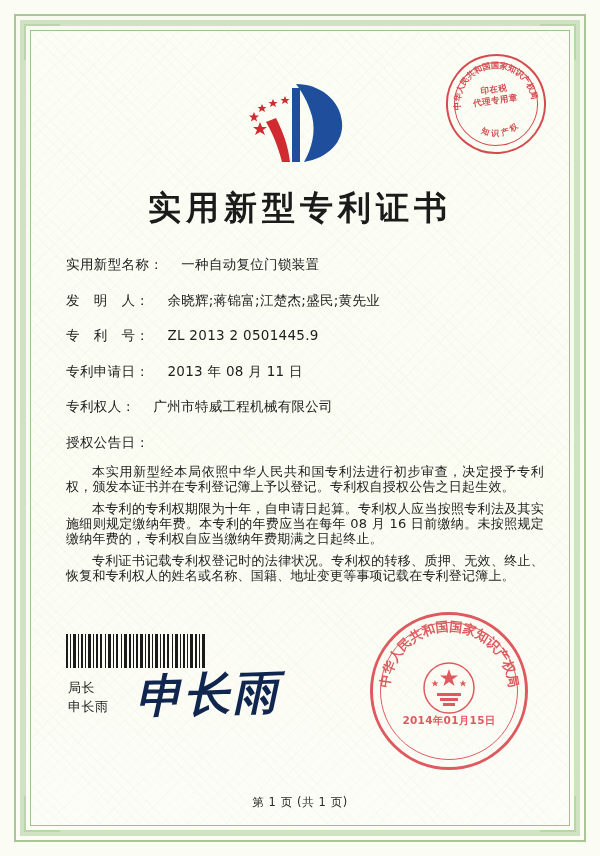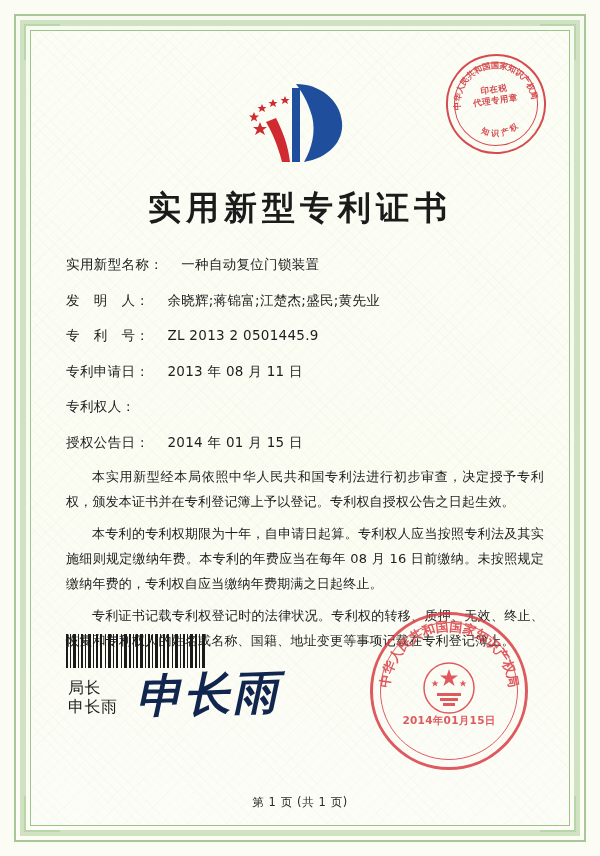--- a/index.html
+++ b/index.html
@@ -187,40 +187,40 @@
     position: absolute;
     left: 22px;
     right: 12px;
     top: 418px;
     font-size: 13px;
     color: #1d1d1d;
   }
   .paragraphs p {
     margin: 0 0 7px 0;
     text-indent: 26px;
-    line-height: 25px;
+    line-height: 15px;
     text-align: justify;
     letter-spacing: 0.2px;
   }
 
   
   .barcode {
     position: absolute;
     left: 22px;
     top: 588px;
     width: 140px;
     height: 34px;
   }
 
   
   .director {
     position: absolute;
     left: 24px;
     top: 632px;
-    font-size: 16px;
+    font-size: 13px;
     line-height: 19px;
     color: #1d1d1d;
     letter-spacing: 0.5px;
   }
   .signature {
     position: absolute;
     left: 92px;
     top: 618px;
     font-family: "DejaVu Serif", serif;
     font-size: 46px;
@@ -353,25 +353,25 @@
         <span class="field-value">ZL 2013 2 0501445.9</span>
       </div>
 
       <div class="field-row">
         <span class="field-label">专利申请日：</span>
         <span class="field-value">2013 年 08 月 11 日</span>
       </div>
 
       <div class="field-row">
         <span class="field-label">专利权人：</span>
+        <span class="field-value">广州市特威工程机械有限公司</span>
       </div>
 
       <div class="field-row">
         <span class="field-label">授权公告日：</span>
-        <span class="field-value">2014 年 01 月 15 日</span>
       </div>
 
     </div>
 
     <div class="paragraphs">
       <p>本实用新型经本局依照中华人民共和国专利法进行初步审查，决定授予专利权，颁发本证书并在专利登记簿上予以登记。专利权自授权公告之日起生效。</p>
       <p>本专利的专利权期限为十年，自申请日起算。专利权人应当按照专利法及其实施细则规定缴纳年费。本专利的年费应当在每年 08 月 16 日前缴纳。未按照规定缴纳年费的，专利权自应当缴纳年费期满之日起终止。</p>
       <p>专利证书记载专利权登记时的法律状况。专利权的转移、质押、无效、终止、恢复和专利权人的姓名或名称、国籍、地址变更等事项记载在专利登记簿上。</p>
     </div>
 

